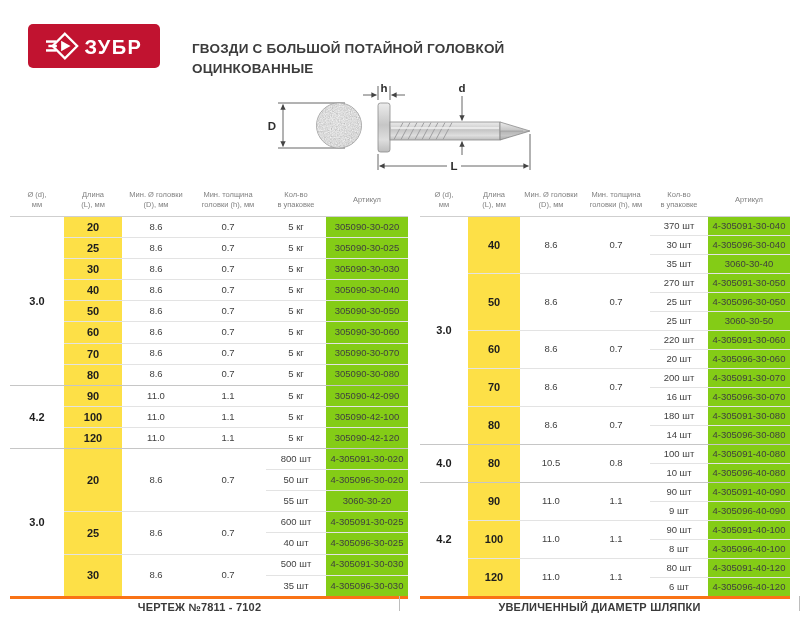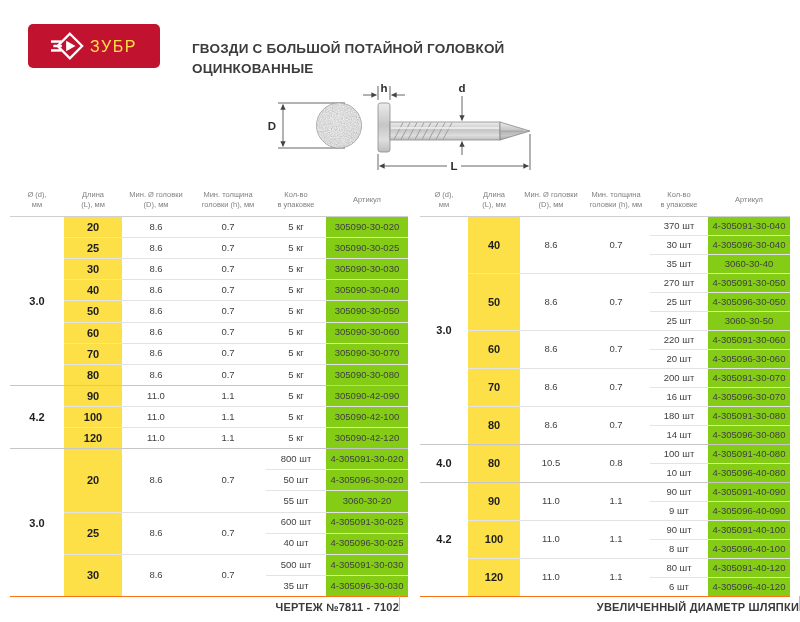--- a/index.html
+++ b/index.html
@@ -6,32 +6,32 @@
   body{
     width:800px;height:622px;position:relative;overflow:hidden;
     background:#ffffff;font-family:"Liberation Sans",sans-serif;
   }
   
   .header{position:absolute;top:24px;left:28px;display:flex;align-items:flex-start;}
   .logo{
     width:132px;height:44px;background:#c11330;border-radius:5px;
     display:flex;align-items:center;justify-content:center;gap:5px;flex:none;
   }
-  .brand{color:#fde047;font-weight:normal;font-size:16px;letter-spacing:1.5px;line-height:1;padding-top:1px;}
+  .brand{color:#ffffff;font-weight:bold;font-size:20px;letter-spacing:1.5px;line-height:1;padding-top:1px;}
   .title{
     margin:12px 0 0 32px;padding-top:3px;font-size:13.5px;font-weight:bold;color:#3c3c3c;
     line-height:1.5;white-space:pre-line;letter-spacing:0.2px;
   }
   
   .drawing{position:absolute;left:255px;top:82px;width:290px;height:95px;}
   .dim{stroke:#555;stroke-width:0.9;fill:none;}
   .dimlabel{font-family:"Liberation Sans",sans-serif;font-size:11.5px;font-weight:bold;fill:#2e2e2e;}
   
   .tables{position:absolute;top:186px;left:10px;width:780px;display:flex;justify-content:space-between;}
-  table{border-collapse:collapse;table-layout:fixed;border-bottom:1px solid #f97316;}
+  table{border-collapse:collapse;table-layout:fixed;border-bottom:3px solid #f97316;}
   th{
     height:24px;font-size:7.5px;font-weight:normal;color:#818181;white-space:pre-line;
     vertical-align:middle;text-align:center;line-height:1.35;padding:2px 0 4px;
     border-bottom:1px solid #cfcfcf;
   }
   td{
     text-align:center;vertical-align:middle;font-size:9.5px;color:#3f3f3f;
     padding:0 1px;line-height:1.1;background:#fff;
   }
   .tbl-left td{height:19px;}
@@ -40,21 +40,21 @@
   td.len{background:#fde047;}
   td.sku{background:#84cc16;font-size:9.5px;}
   td.group-start{border-top:1px solid #c6c6c6;}
   td.size-start,td.pack-start{border-top:1px solid #e3e3e3;}
   .tbl-left .col0{width:52px}.tbl-left .col1{width:56px}.tbl-left .col2{width:66px}
   .tbl-left .col3{width:74px}.tbl-left .col4{width:58px}.tbl-left .col5{width:80px}
   .tbl-right .col0{width:46px}.tbl-right .col1{width:50px}.tbl-right .col2{width:60px}
   .tbl-right .col3{width:66px}.tbl-right .col4{width:56px}.tbl-right .col5{width:80px}
   
   .footer{position:absolute;left:0;right:0;top:590px;height:26px;display:flex;align-items:center;}
-  .footer-item{flex:1;text-align:right;font-size:11px;font-weight:bold;color:#3a3a3a;letter-spacing:0.2px;margin-top:7px;}
+  .footer-item{flex:1;text-align:center;font-size:11px;font-weight:bold;color:#3a3a3a;letter-spacing:0.2px;margin-top:7px;}
   .footer-divider{width:1px;height:15px;background:#bdbdbd;flex:none;}
 </style>
 </head>
 <body>
 
 <div class="header">
   <div class="logo">
     <svg width="34" height="30" viewBox="0 0 36 30">
       <path d="M20 2 L33 15 L20 28 L7 15 Z" stroke="#fff" stroke-width="2.4" fill="none"></path>
       <g fill="#fff">

